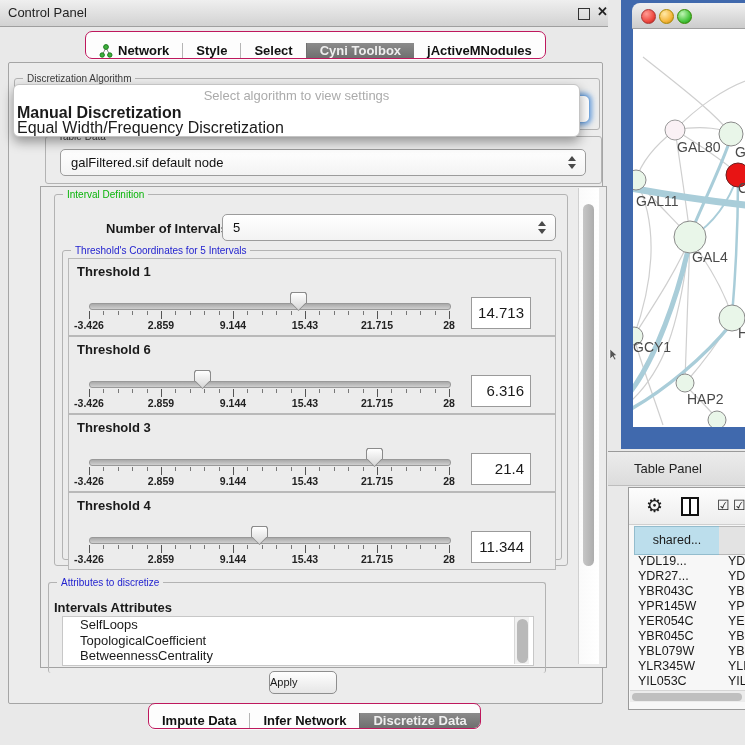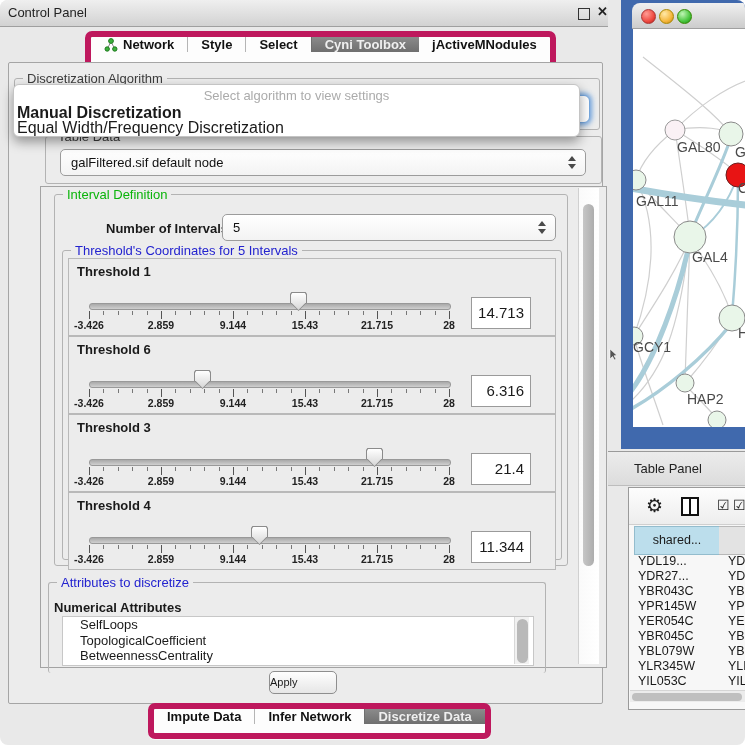--- a/index.html
+++ b/index.html
@@ -1,40 +1,40 @@
 <!DOCTYPE html>
 <html><head>
 <meta charset="utf-8">
 <style>
   html,body{margin:0;padding:0;}
   #root{position:relative;width:745px;height:745px;background:#e9e9e9;overflow:hidden;
-        font-family:"Liberation Sans",sans-serif;color:#1a1a1a;border-radius:8px;}
+        font-family:"Liberation Sans",sans-serif;color:#1a1a1a;}
   .abs{position:absolute;}
 
   
   .cp-titlebar{left:0;top:0;width:608px;height:26px;
     background:linear-gradient(#efefef,#d2d2d2);border-bottom:1px solid #9f9f9f;}
   .cp-title{left:8px;top:5px;font-size:13px;color:#222;}
   .float-btn{right:0;left:578px;top:8px;width:10px;height:10px;border:1.5px solid #333;background:transparent;}
   .close-btn{left:597px;top:4px;font-size:13px;font-weight:bold;color:#222;}
 
-  .seg{display:flex;align-items:flex-start;border:6px solid #be185d;border-radius:7px;
+  .seg{display:flex;align-items:flex-end;border:1px solid #be185d;border-radius:7px;
        background:#fdfdfd;overflow:hidden;box-shadow:0 1px 0 rgba(255,255,255,.7);}
   .seg .item{display:flex;align-items:center;gap:5px;padding:0 13px;font-size:13px;
        font-weight:bold;color:#111;border-left:1px solid #b5b5b5;cursor:default;white-space:nowrap;}
   .seg .item:first-child{border-left:none;}
   .seg .item.sel{background:linear-gradient(#8b8b8b,#6f6f6f);color:#efefef;border-left-color:#6f6f6f;}
   .seg .item.sel + .item{border-left:none;}
 
   .main-panel{left:8px;top:62px;width:593px;height:640px;background:#ececec;
     border:1px solid #a5a5a5;border-radius:2px;}
 
   .group{position:absolute;border:1px solid #b3b3b3;border-radius:3px;}
   .group-title{position:absolute;top:-8px;left:8px;background:#ececec;padding:0 4px;
-    font-size:13px;line-height:15px;white-space:nowrap;}
+    font-size:10px;line-height:15px;white-space:nowrap;}
   .t-gray{color:#3c3c3c;}
   .t-green{color:#0ab40a;}
   .t-blue{color:#2323cf;}
 
   .combo{position:absolute;height:25px;border:1px solid #9c9c9c;border-radius:5px;
     background:linear-gradient(#ffffff,#f3f3f3);box-shadow:inset 0 1px 0 #fff;
     font-size:13px;line-height:25px;padding-left:10px;color:#111;}
   .stepper{position:absolute;right:9px;top:5px;width:9px;height:15px;}
   .stepper:before{content:"";position:absolute;left:1px;top:1px;border-left:4px solid transparent;
     border-right:4px solid transparent;border-bottom:5px solid #4a4a4a;}
@@ -293,21 +293,21 @@
       <span style="left:60%;">15.43</span>
       <span style="left:80%;">21.715</span>
       <span style="left:100%;">28</span>
     </div>
     <div class="valbox">11.344</div>
   </div>
 
   <div class="group" style="left:48px;top:582px;width:496px;height:90px;border-bottom:none;">
     <span class="group-title t-blue">Attributes to discretize</span>
   </div>
-  <div class="abs" style="left:54px;top:600px;font-size:13px;font-weight:bold;">Numerical Attributes</div>
+  <div class="abs" style="left:54px;top:600px;font-size:13px;font-weight:bold;">Intervals Attributes</div>
   <div class="abs attr-list">
     <div>SelfLoops</div>
     <div>TopologicalCoefficient</div>
     <div>BetweennessCentrality</div>
   </div>
   <div class="abs list-scroll">
     <div class="list-thumb"></div>
   </div>
 
   <div class="abs apply-btn">Apply</div>

